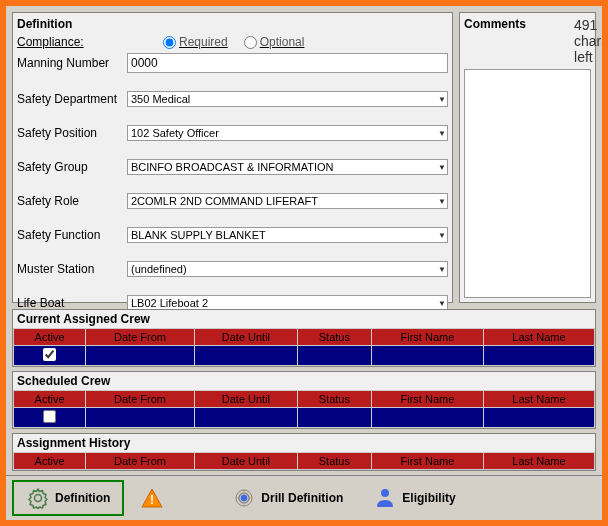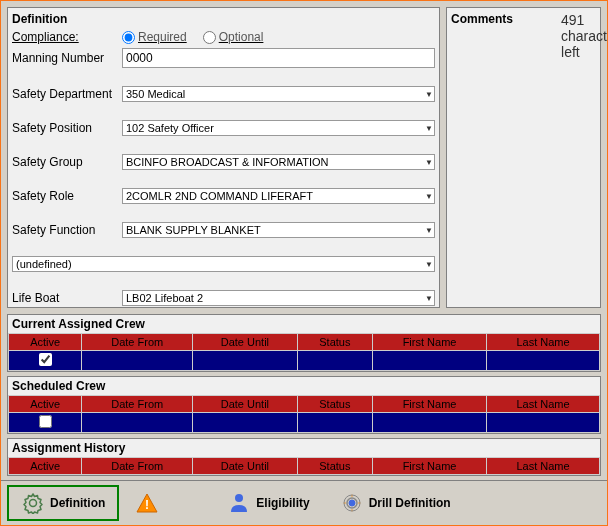--- a/index.html
+++ b/index.html
@@ -1,37 +1,37 @@
 <!DOCTYPE html>
 <html><head>
   <meta charset="utf-8">
   <style>
     * { box-sizing: border-box; margin: 0; padding: 0; font-family: Arial, sans-serif; font-size: 12px; }
     body { background: #d4d0c8; width: 608px; height: 526px; overflow: hidden; }
-    .main-container { width: 608px; height: 526px; background: #d4d0c8; border: 1px solid #f97316; display: flex; flex-direction: column; }
+    .main-container { width: 608px; height: 526px; background: #d4d0c8; border: 6px solid #f97316; display: flex; flex-direction: column; }
     
     .content-area { display: flex; flex: 1; padding: 6px; gap: 6px; overflow: hidden; }
     
     .definition-panel { flex: 1; border: 1px solid #808080; background: #f0f0f0; padding: 4px; }
     .panel-title { font-weight: bold; font-size: 12px; margin-bottom: 4px; color: #000; }
     
     .compliance-row { display: flex; align-items: center; margin-bottom: 4px; text-decoration: underline; }
     .compliance-label { width: 110px; font-size: 12px; }
-    .radio-group { display: flex; gap: 16px; }
+    .radio-group { display: flex; gap: 16px; margin-left: 36px; }
     .radio-item { display: flex; align-items: center; gap: 3px; color: #555; }
     .radio-item input { margin: 0; }
     
     .field-row { display: flex; align-items: center; margin-bottom: 18px; }
     .field-label { width: 110px; font-size: 12px; }
     .field-input { flex: 1; height: 20px; border: 1px solid #999; background: white; padding: 5px 3px; font-size: 12px; }
     .select-wrapper { flex: 1; position: relative; display: flex; }
     .select-wrapper select { flex: 1; height: 16px; border: 1px solid #999; background: white; padding: 1px 18px 1px 3px; font-size: 11px; appearance: none; -webkit-appearance: none; }
     .select-arrow { position: absolute; right: 2px; top: 50%; transform: translateY(-50%); pointer-events: none; font-size: 8px; color: #333; }
     
-    .comments-panel { width: 155px; border: 1px solid #808080; background: #f0f0f0; padding: 4px; display: flex; flex-direction: row; }
+    .comments-panel { width: 137px; border: 1px solid #808080; background: #f0f0f0; padding: 4px; display: flex; flex-direction: column; }
     .comments-header { display: flex; justify-content: space-between; margin-bottom: 4px; }
     .comments-title { font-weight: bold; font-size: 12px; }
     .comments-count { font-size: 14px; color: #333; margin-left: 48px; }
     .comments-area { flex: 1; border: 1px solid #999; background: white; resize: none; font-size: 11px; padding: 2px; }
     
     .lower-area { padding: 0 6px 4px 6px; display: flex; flex-direction: column; gap: 4px; }
     
     .crew-section { border: 1px solid #808080; background: #f0f0f0; }
     .crew-title { font-weight: bold; font-size: 12px; padding: 2px 4px; }
     
@@ -123,20 +123,21 @@
         <div class="field-label">Safety Function</div>
         <div class="select-wrapper">
           <select>
             <option>BLANK SUPPLY BLANKET</option>
           </select>
           <span class="select-arrow">▼</span>
         </div>
       </div>
 
       <div class="field-row">
+        <div class="field-label">Muster Station</div>
         <div class="select-wrapper">
           <select>
             <option>(undefined)</option>
           </select>
           <span class="select-arrow">▼</span>
         </div>
       </div>
 
       <div class="field-row">
         <div class="field-label">Life Boat</div>
@@ -248,37 +249,37 @@
         <svg width="22" height="22" viewBox="0 0 22 22">
           <polygon points="11,2 21,20 1,20" fill="#ff8c00" stroke="#cc6600" stroke-width="1"></polygon>
           <text x="11" y="17" text-anchor="middle" font-size="11" font-weight="bold" fill="white">!</text>
         </svg>
       </div>
     </div>
 
     <div class="tab-item">
       <div class="tab-icon">
         <svg width="22" height="22" viewBox="0 0 22 22">
-          <circle cx="11" cy="6" r="4" fill="#4169e1"></circle>
-          <path d="M3 20 Q3 13 11 13 Q19 13 19 20" fill="#4169e1"></path>
-        </svg>
-      </div>
-      <span class="tab-label">Eligibility</span>
-    </div>
-
-    <div class="tab-item">
-      <div class="tab-icon">
-        <svg width="22" height="22" viewBox="0 0 22 22">
           <circle cx="11" cy="11" r="3" fill="#4169e1"></circle>
           <circle cx="11" cy="11" r="3" fill="none" stroke="#4169e1" stroke-width="1"></circle>
           <path d="M11 2 L12 5 L11 4 L10 5 Z" fill="#ff8c00"></path>
           <path d="M20 11 L17 12 L18 11 L17 10 Z" fill="#ff8c00"></path>
           <path d="M11 20 L10 17 L11 18 L12 17 Z" fill="#ff8c00"></path>
           <path d="M2 11 L5 10 L4 11 L5 12 Z" fill="#ff8c00"></path>
           <circle cx="11" cy="11" r="5" fill="none" stroke="#888" stroke-width="1.5"></circle>
           <circle cx="11" cy="11" r="8" fill="none" stroke="#888" stroke-width="1"></circle>
         </svg>
       </div>
       <span class="tab-label">Drill Definition</span>
     </div>
 
+    <div class="tab-item">
+      <div class="tab-icon">
+        <svg width="22" height="22" viewBox="0 0 22 22">
+          <circle cx="11" cy="6" r="4" fill="#4169e1"></circle>
+          <path d="M3 20 Q3 13 11 13 Q19 13 19 20" fill="#4169e1"></path>
+        </svg>
+      </div>
+      <span class="tab-label">Eligibility</span>
+    </div>
+
   </div>
 </div>
 
 </body></html>

